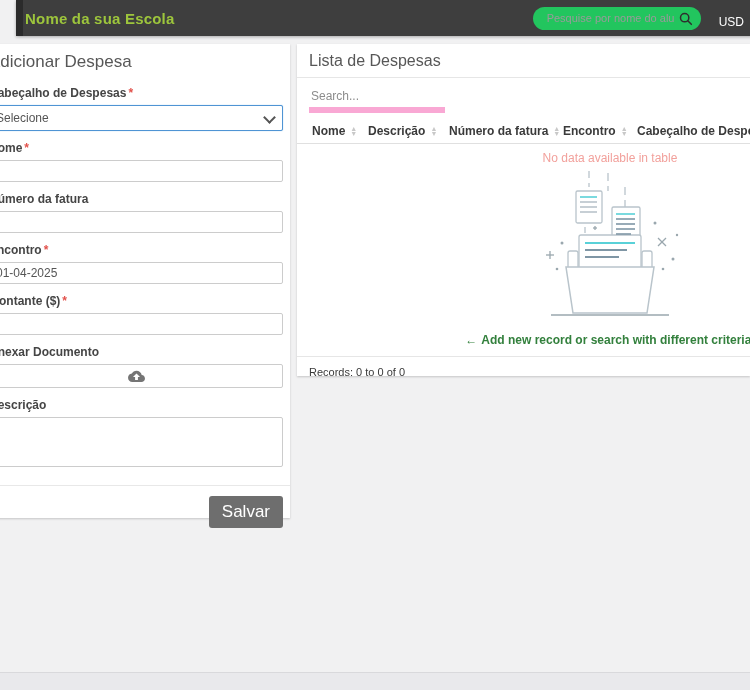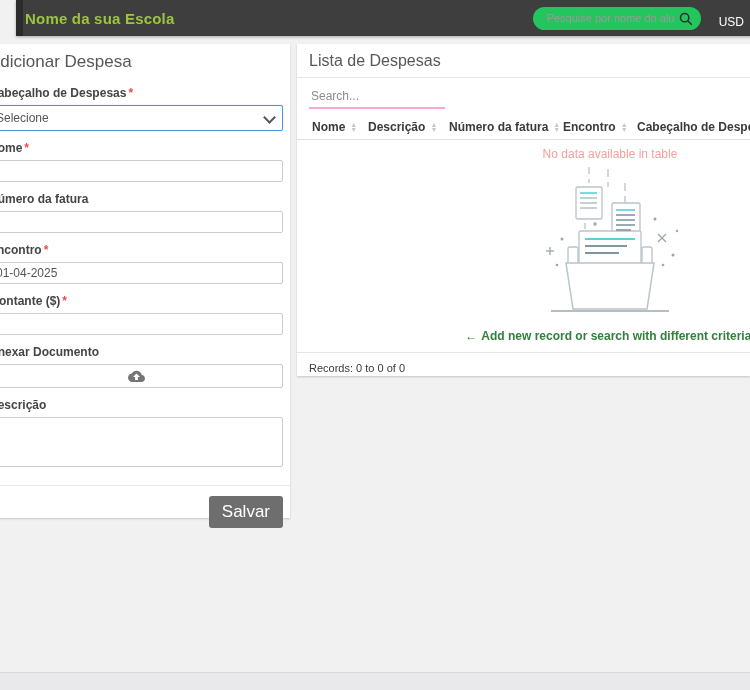--- a/index.html
+++ b/index.html
@@ -71,21 +71,21 @@
   }
   .save-btn{
     background:#6e6e6e;color:#fff;border:none;border-radius:3px;
     font-size:17px;padding:6px 13px;cursor:pointer;font-family:inherit;
   }
   
   .list-card{left:297px;top:44px;width:453px;height:332px;padding:8px 0 0 0;overflow:hidden;}
   .list-title{font-size:16px;color:#575757;margin:0 12px 7px 12px;font-weight:normal;}
   .list-divider{border-top:1px solid #e6e6e6;}
   .list-search{
-    margin:9px 0 6px 12px;width:132px;border:none;border-bottom:2px solid #f9a8d4;
+    margin:9px 0 6px 12px;width:132px;border:none;border-bottom:6px solid #f9a8d4;
     font-size:12px;color:#444;padding:2px 2px 4px 2px;outline:none;background:transparent;
     font-family:inherit;
   }
   .list-search::placeholder{color:#8d8d8d;}
   .thead{
     display:flex;align-items:center;height:24px;border-bottom:1px solid #e0e0e0;
     width:900px;
   }
   .th{
     display:flex;align-items:center;gap:5px;font-size:12px;font-weight:bold;color:#3a3a3a;

